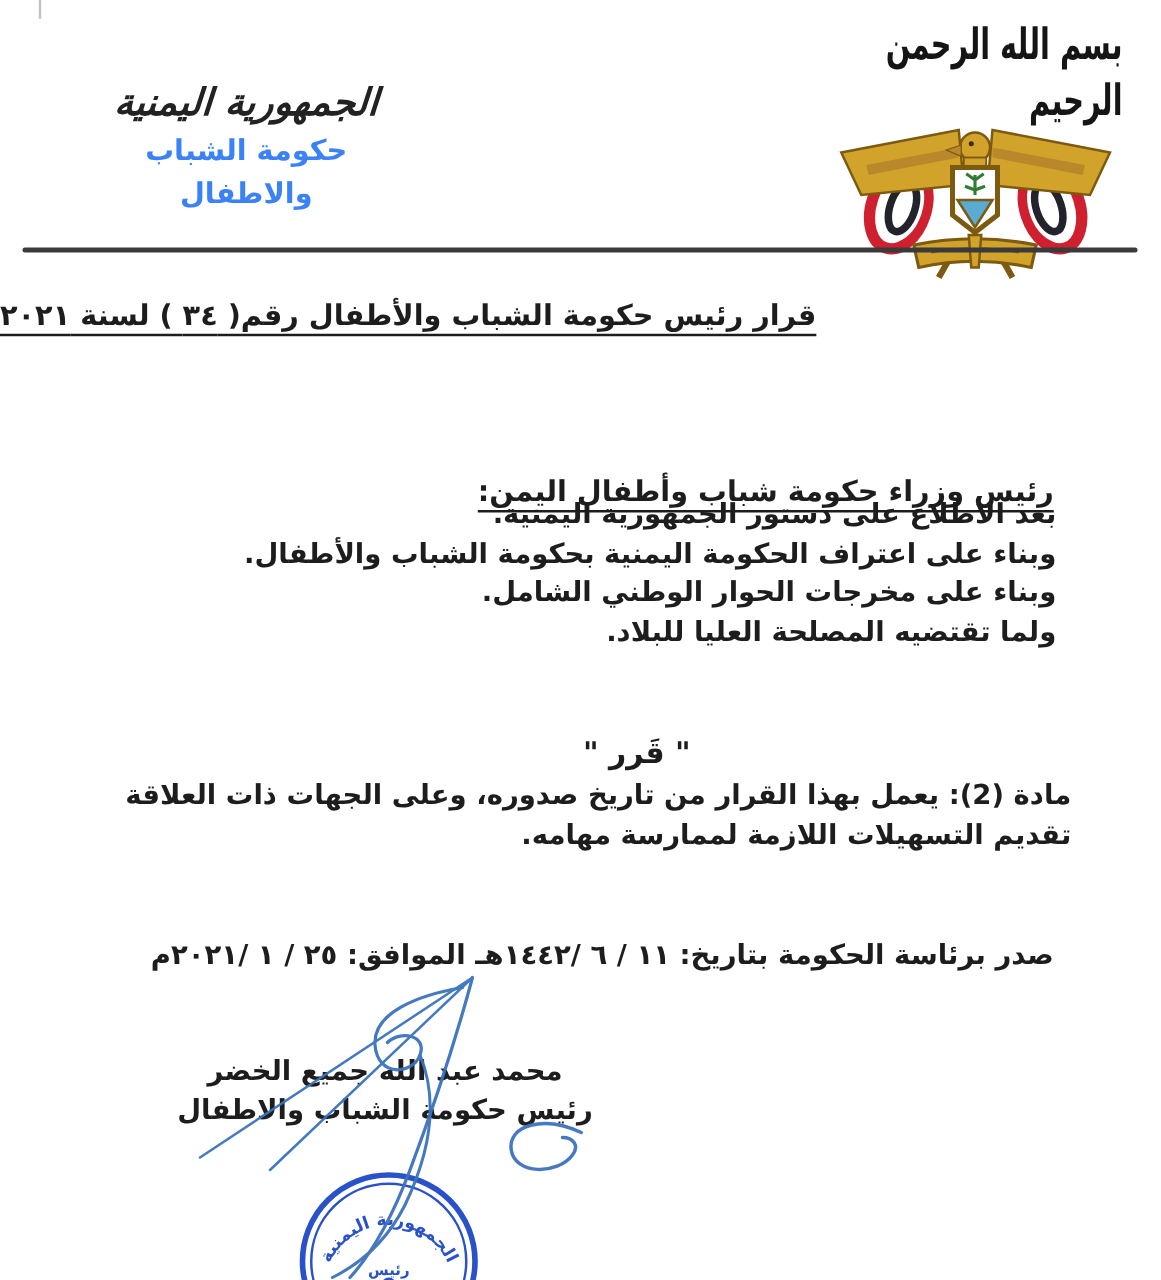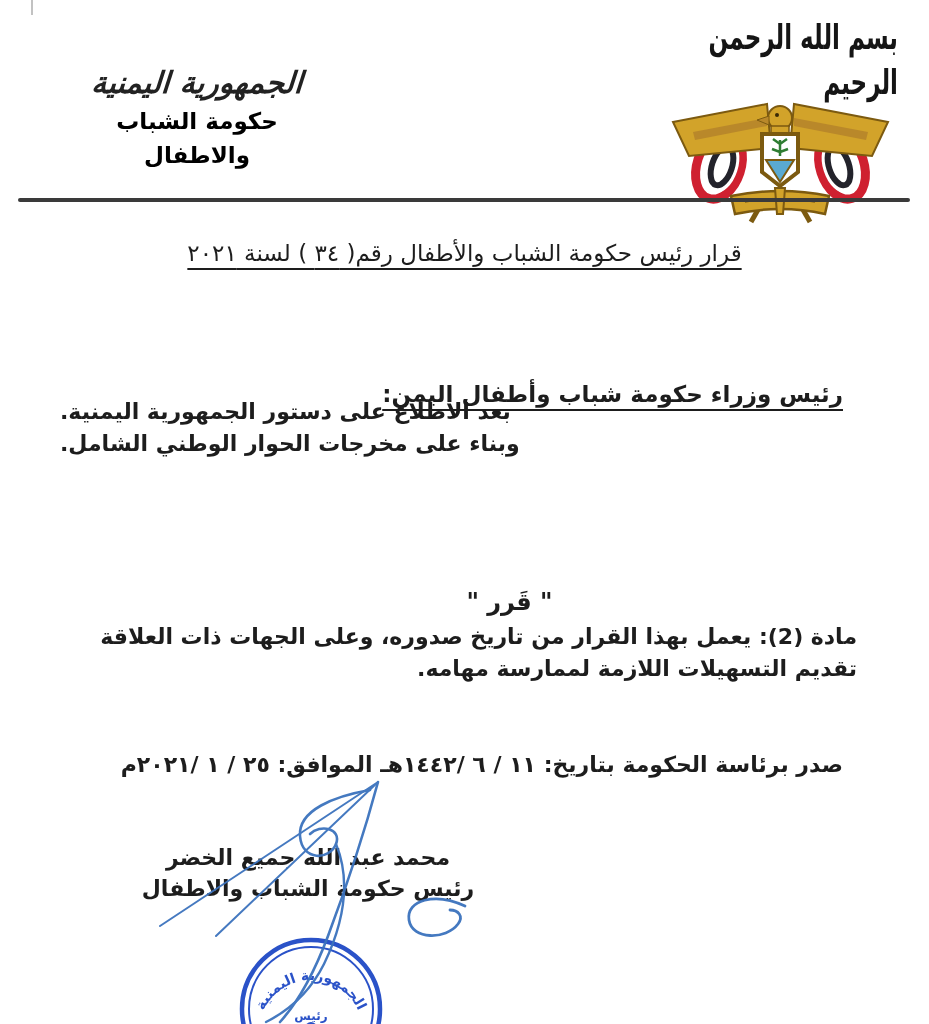--- a/index.html
+++ b/index.html
@@ -13,21 +13,21 @@
 
   
   .header-left{
     position:absolute;left:62px;top:62px;width:270px;text-align:center;direction:rtl;
   }
   .calligraphy{
     font-size:30px;font-weight:bold;font-style:italic;
     letter-spacing:-1px;line-height:42px;color:#222;
     transform:skewX(-4deg);
   }
-  .dept-line{font-size:23px;font-weight:bold;line-height:34px;color:#000000;}
+  .dept-line{font-size:23px;font-weight:bold;line-height:34px;color:#3b82f6;}
 
   .header-right{
     position:absolute;left:648px;top:14px;width:250px;text-align:right;
   }
   .basmala{
     font-size:23px;font-weight:bold;letter-spacing:-1px;line-height:30px;color:#151515;
     transform:scaleY(1.5);transform-origin:top center;margin-bottom:14px;
   }
   .emblem-wrap{margin-top:22px;}
 
@@ -35,29 +35,29 @@
     position:absolute;left:18px;top:198px;width:892px;height:4px;
     background:#3a3a3a;border-radius:2px;
   }
   .u{
     text-decoration:underline;
     text-decoration-thickness:2px;
     text-underline-offset:7px;
   }
   .doc-title{
     position:absolute;top:234px;left:0;right:0;
-    text-align:center;font-size:23px;font-weight:normal;line-height:39px;
+    text-align:left;font-size:23px;font-weight:bold;line-height:39px;
   }
   .addressee{
     position:absolute;top:340px;right:86px;
     font-size:23px;font-weight:bold;margin-top:41px;
   }
   .preamble{
     position:absolute;top:396px;right:84px;left:60px;
-    text-align:left;font-size:22px;font-weight:bold;line-height:31.5px;
+    text-align:right;font-size:22px;font-weight:bold;line-height:31.5px;
   }
   .decision-word{
     position:absolute;top:588px;left:0;right:0;text-align:center;
     font-size:24px;font-weight:bold;
   }
   .decision-word span{position:relative;right:-45px;}
   .articles{
     position:absolute;top:621px;right:72px;left:58px;
     text-align:right;font-size:22px;font-weight:bold;line-height:32px;
   }
@@ -142,21 +142,23 @@
 <div class="doc-title">
   <div><span class="u">قرار رئيس حكومة الشباب والأطفال رقم( ٣٤ ) لسنة ٢٠٢١</span></div>
 </div>
 
 <div class="addressee">
   <span class="u">رئيس وزراء حكومة شباب وأطفال اليمن:</span>
 </div>
 
 <div class="preamble">
   <div>بعد الاطلاع على دستور الجمهورية اليمنية.</div>
+  <div>وبناء على اعتراف الحكومة اليمنية بحكومة الشباب والأطفال.</div>
   <div>وبناء على مخرجات الحوار الوطني الشامل.</div>
+  <div>ولما تقتضيه المصلحة العليا للبلاد.</div>
 </div>
 
 <div class="decision-word">
   <span>" قَرر "</span>
 </div>
 
 <div class="articles">
   <div>مادة (2): يعمل بهذا القرار من تاريخ صدوره، وعلى الجهات ذات العلاقة تقديم التسهيلات اللازمة لممارسة مهامه.</div>
 </div>
 

